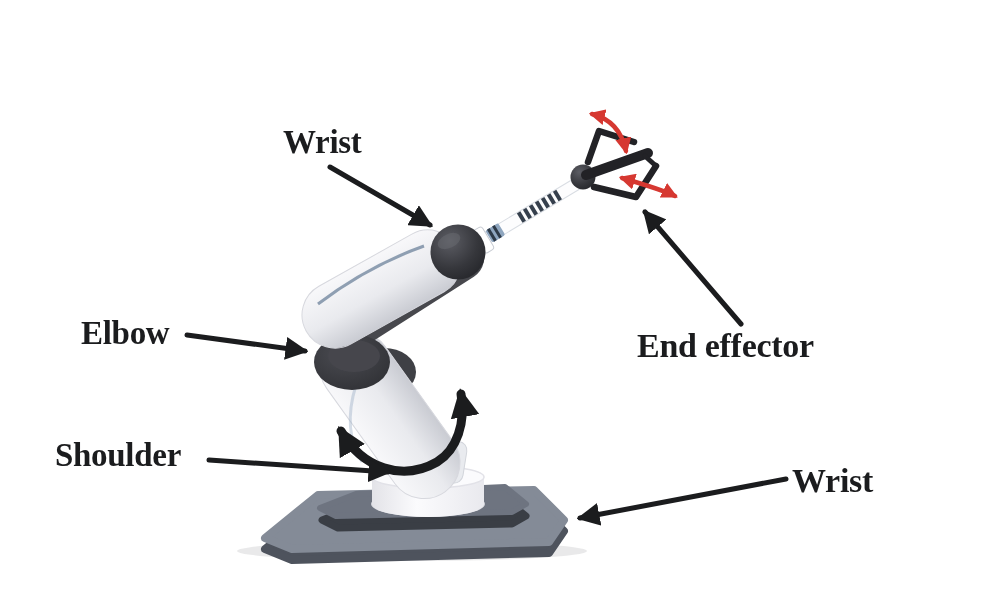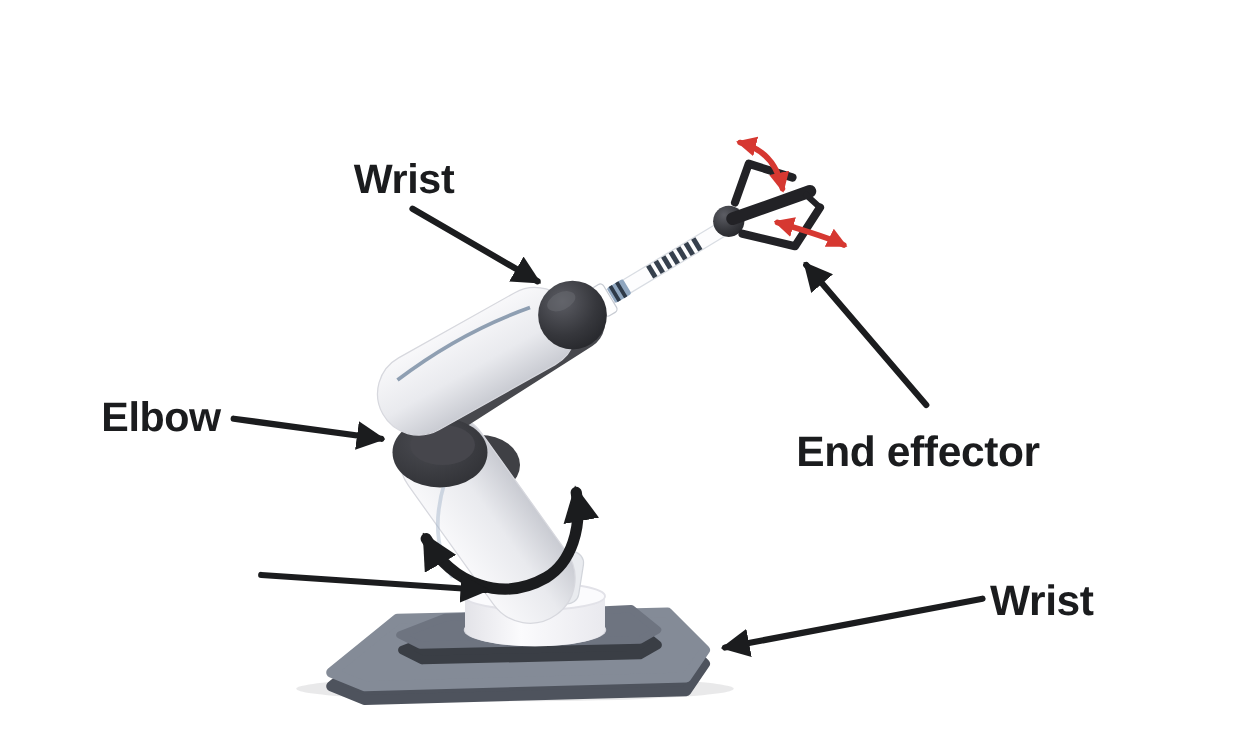--- a/index.html
+++ b/index.html
@@ -1,33 +1,33 @@
 <!DOCTYPE html>
 <html style="--background-color: #ffffff; --label-text: #1b1c1e; --pointer-arrows: #1b1c1e; --rotation-arrow-shoulder: #1b1c1e; --rotation-arrows-end-effector: #d63831; --arm-shell: #ecedf1; --joints: #323338; --base-platform: #848b97; --base-platform-side: #4e535d; --base-inner-plate: #3a3e45; --pedestal: #f4f4f7;"><head>
 <meta charset="utf-8">
 <style>
   html,body{margin:0;padding:0;background:#fff;}
   #stage{
     position:relative;width:1000px;height:600px;overflow:hidden;
     background:var(--background-color,#ffffff);
-    font-family:Liberation Sans, sans-serif;
+    font-family:Liberation Serif, serif;
   }
   #scene{position:absolute;left:0;top:0;}
   .label{
     position:absolute;
     font-weight:700;
     color:var(--label-text,#1b1c1e);
     letter-spacing:-0.3px;
     white-space:nowrap;
     user-select:none;
   }
   .lbl-wrist{left:283px;top:124px;font-size:33px;}
   .lbl-elbow{left:81px;top:315px;font-size:33px;text-align:right;}
   .lbl-shoulder{left:55px;top:437px;font-size:33px;}
-  .lbl-end-effector{left:637px;top:327px;font-size:34px;margin-top:16px;}
+  .lbl-end-effector{left:637px;top:327px;font-size:34px;}
   .lbl-base{left:792px;top:462px;font-size:34px;}
 
   
   .ptr{stroke:var(--pointer-arrows,#1b1c1e);stroke-width:5;fill:none;stroke-linecap:round;}
   .rot-black{stroke:var(--rotation-arrow-shoulder,#1b1c1e);stroke-width:9;fill:none;stroke-linecap:round;}
   .rot-red{stroke:var(--rotation-arrows-end-effector,#d63831);stroke-width:4.5;fill:none;stroke-linecap:round;}
   .head-black{fill:var(--pointer-arrows,#1b1c1e);}
   .head-red{fill:var(--rotation-arrows-end-effector,#d63831);}
   .gripper{stroke:#222226;fill:none;stroke-linecap:round;stroke-linejoin:round;}
 </style>
@@ -146,15 +146,16 @@
 
     <path class="ptr" d="M330 167 L430 225" marker-end="url(#mBlack)"></path>
     <path class="ptr" d="M187 335 L305 351" marker-end="url(#mBlack)"></path>
     <path class="ptr" d="M209 460 L388 472" marker-end="url(#mBlack)"></path>
     <path class="ptr" d="M741 324 L645 212" marker-end="url(#mBlack)"></path>
     <path class="ptr" d="M786 479 L580 518" marker-end="url(#mBlack)"></path>
   </svg>
 
   <div class="label lbl-wrist">Wrist</div>
   <div class="label lbl-elbow">Elbow</div>
+  <div class="label lbl-shoulder">Shoulder</div>
   <div class="label lbl-end-effector">End effector</div>
   <div class="label lbl-base">Wrist</div>
 </div>
 
 </body></html>

